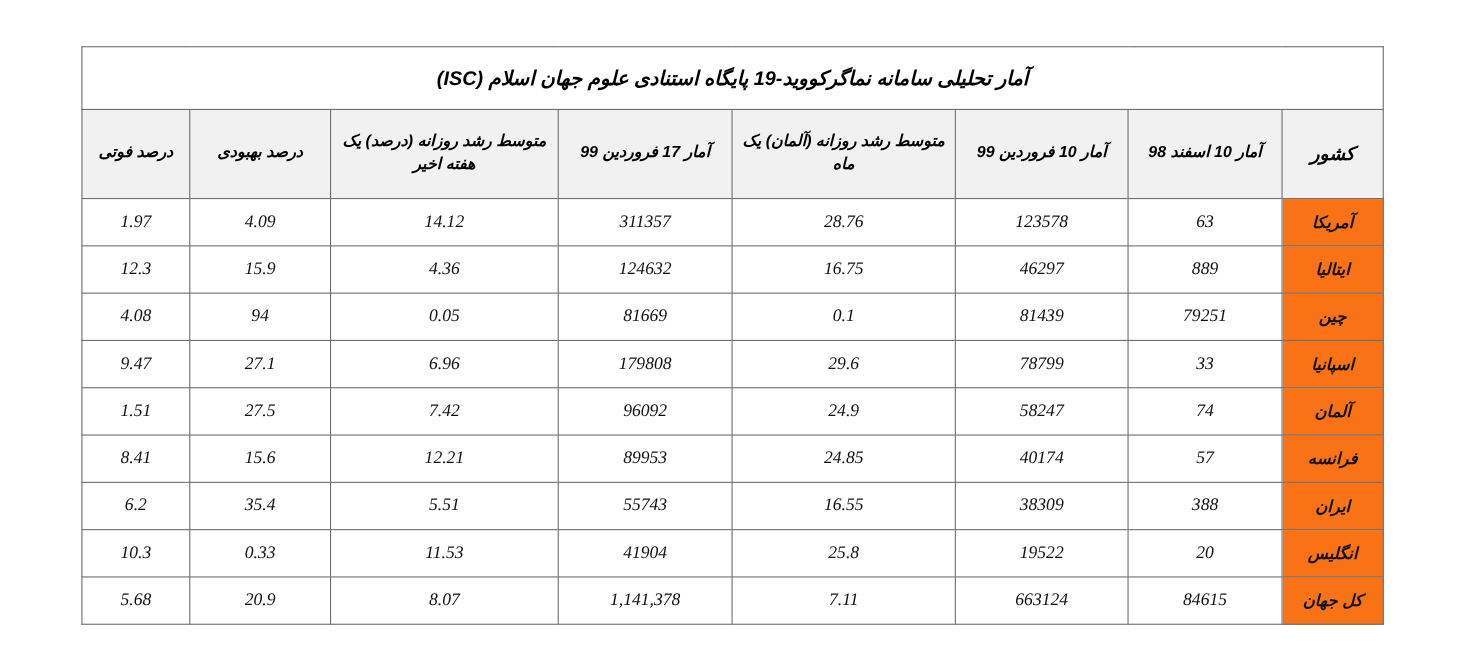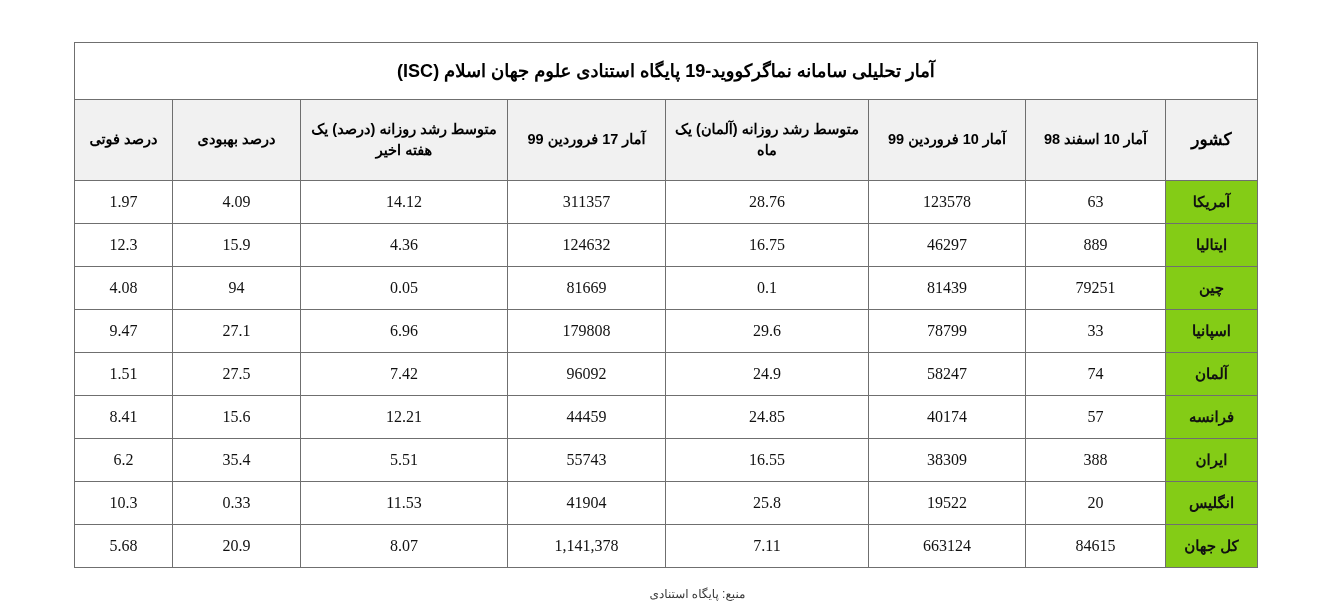--- a/index.html
+++ b/index.html
@@ -23,20 +23,21 @@
     position: absolute;
     top: 42px;
     left: 75px;
     width: 1183px;
   }
   table.stats {
     border-collapse: collapse;
     table-layout: fixed;
     width: 1183px;
     direction: rtl;
+    font-style: italic;
   }
   table.stats td, table.stats th {
     border: 1px solid #6f6f6f;
     text-align: center;
     vertical-align: middle;
     padding: 0;
   }
   .title-cell {
     height: 56px;
     font-size: 18px;
@@ -57,21 +58,21 @@
   thead .hdr.country {
     font-size: 17px;
   }
   tbody td {
     height: 42px;
     font-size: 15px;
     color: #111;
     background: #ffffff;
   }
   tbody td.country {
-    background: #84cc16;
+    background: #f97316;
     font-weight: bold;
     font-size: 15px;
   }
   tbody tr.total td.country {
     font-weight: bold;
   }
   .num {
     font-family: "Liberation Serif", serif;
     font-size: 16px;
   }
@@ -170,21 +171,21 @@
           <td class="num">96092</td>
           <td class="num">7.42</td>
           <td class="num">27.5</td>
           <td class="num">1.51</td>
         </tr>
         <tr>
           <td class="country">فرانسه</td>
           <td class="num">57</td>
           <td class="num">40174</td>
           <td class="num">24.85</td>
-          <td class="num">44459</td>
+          <td class="num">89953</td>
           <td class="num">12.21</td>
           <td class="num">15.6</td>
           <td class="num">8.41</td>
         </tr>
         <tr>
           <td class="country">ایران</td>
           <td class="num">388</td>
           <td class="num">38309</td>
           <td class="num">16.55</td>
           <td class="num">55743</td>
@@ -209,16 +210,13 @@
           <td class="num">7.11</td>
           <td class="num">1,141,378</td>
           <td class="num">8.07</td>
           <td class="num">20.9</td>
           <td class="num">5.68</td>
         </tr>
       </tbody>
     </table>
   </div>
 
-  <div class="footer-note">
-    <span class="inner">منبع: پایگاه استنادی</span>
-  </div>
 </div>
 
 </body></html>

